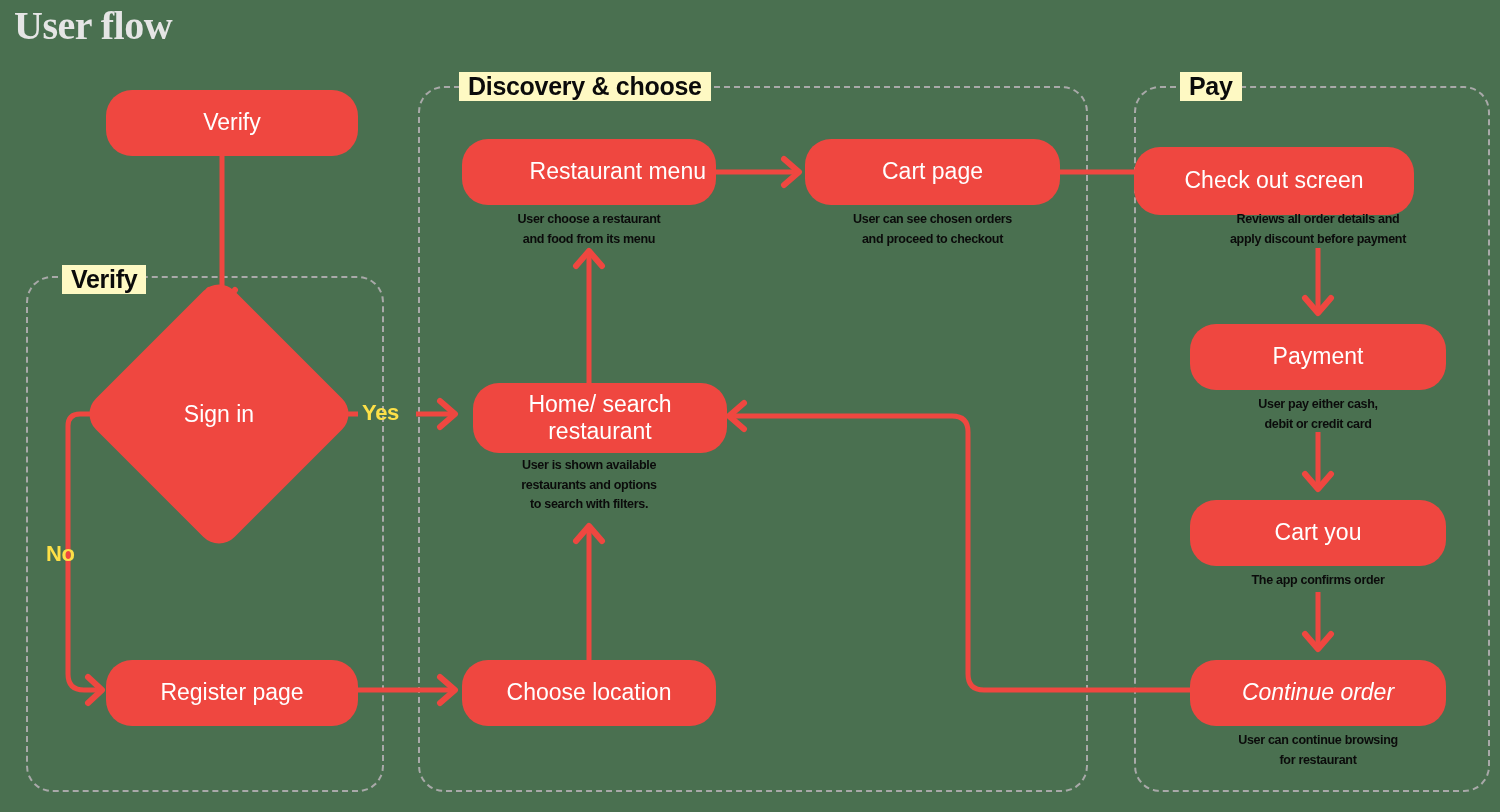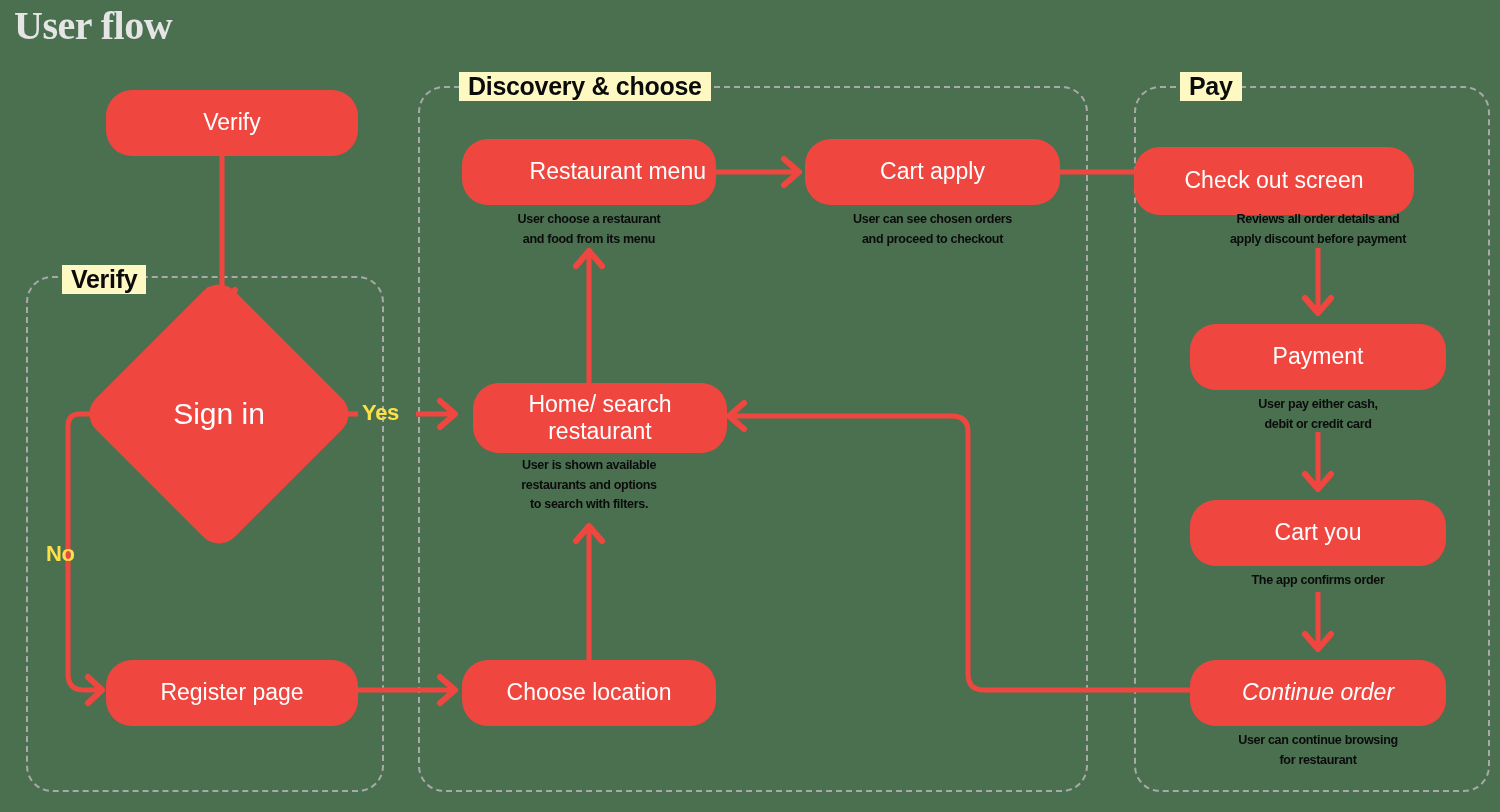--- a/index.html
+++ b/index.html
@@ -79,21 +79,21 @@
     transform: rotate(45deg);
   }
   .diamond-label {
     position: absolute;
     left: 0; top: 0;
     width: 100%; height: 100%;
     display: flex;
     align-items: center;
     justify-content: center;
     color: #fff;
-    font-size: 30px;
+    font-size: 23px;
     z-index: 2;
   }
 
   
   .caption {
     position: absolute;
     font-family: "Liberation Sans", sans-serif;
     font-weight: bold;
     font-size: 13.5px;
     line-height: 1.45;
@@ -206,21 +206,21 @@
     <span>Register page</span>
   </div>
 
   <div class="node" style="left:462px; top:139px; width:254px; height:66px;justify-content:flex-end;">
     <span>Restaurant menu</span>
   </div>
   <div class="caption" style="left:462px; top:209px; width:254px;">User choose a restaurant
 and food from its menu</div>
 
   <div class="node" style="left:805px; top:139px; width:255px; height:66px;">
-    <span>Cart apply</span>
+    <span>Cart page</span>
   </div>
   <div class="caption" style="left:805px; top:209px; width:255px;">User can see chosen orders
 and proceed to checkout</div>
 
   <div class="node two-line" style="left:462px; top:383px; width:254px; height:70px; white-space:pre-line;">
     <span>Home/ search
 restaurant</span>
   </div>
   <div class="caption" style="left:462px; top:455px; width:254px;">User is shown available
 restaurants and options

